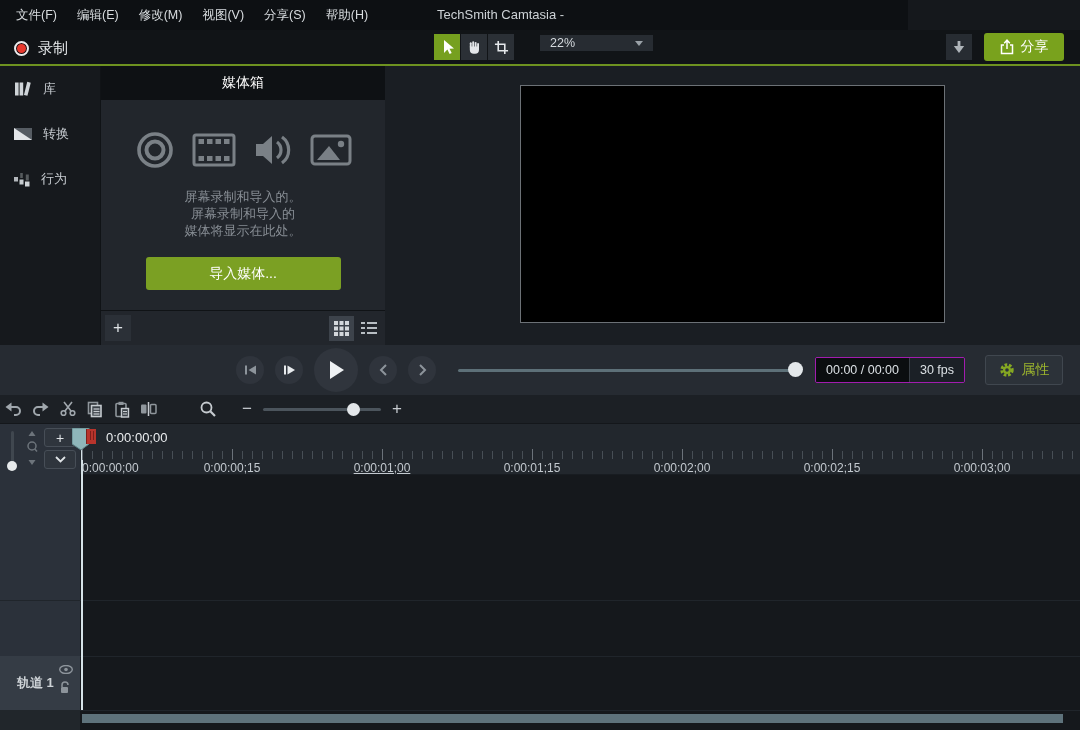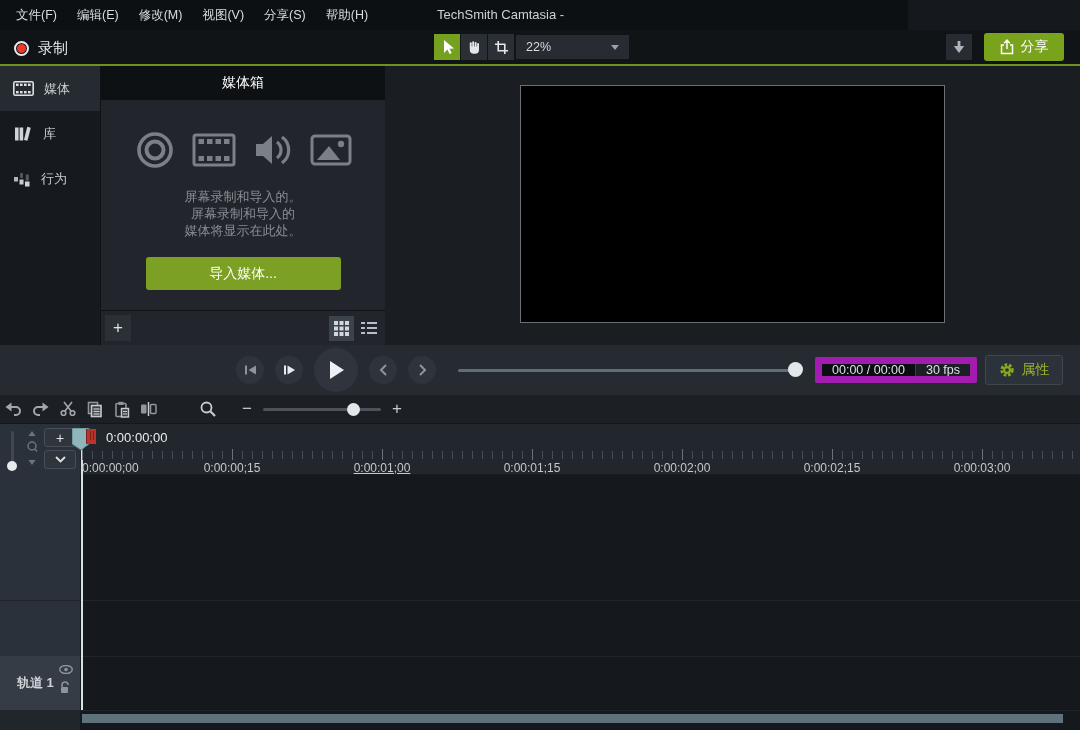--- a/index.html
+++ b/index.html
@@ -20,21 +20,21 @@
 
   
   #toolbar { position:absolute; left:0; top:30px; width:1080px; height:36px; background:#111417;
     border-bottom:2px solid #6e9220; }
   .record-btn { position:absolute; left:8px; top:5px; height:26px; display:flex; align-items:center; gap:9px; padding:0 6px; }
   .record-dot { width:15px; height:15px; border-radius:50%; background:#e8392e; border:2px solid #e9ecee; box-shadow:0 0 0 1px #111417 inset; }
   .record-label { font-size:15px; color:#e6e9eb; }
   .tool-group { position:absolute; left:434px; top:4px; display:flex; gap:1px; }
   .tool-btn { width:26px; height:26px; display:flex; align-items:center; justify-content:center; background:#2b3036; }
   .tool-btn.selected { background:#76a01f; }
-  .zoom-select { position:absolute; left:516px; top:5px; width:113px; height:24px; background:#272c32;
+  .zoom-select { position:absolute; left:540px; top:5px; width:113px; height:16px; background:#272c32;
     display:flex; align-items:center; font-size:12.5px; color:#d5dade; padding:0 10px; }
   .zoom-select .caret-down { margin-left:auto; }
   .dl-btn { position:absolute; left:946px; top:4px; width:26px; height:26px; background:#272c32;
     display:flex; align-items:center; justify-content:center; }
   .share-btn { position:absolute; left:984px; top:3px; width:80px; height:28px; background:#79a21d; border-radius:3px;
     display:flex; align-items:center; justify-content:center; gap:7px; color:#fff; font-size:14px; }
 
   
   #main { position:absolute; left:0; top:66px; width:1080px; height:279px; display:flex; }
   #sidebar { width:100px; background:#16191d; display:flex; flex-direction:column; }
@@ -62,21 +62,21 @@
   #stage { margin-top:19px; width:425px; height:238px; background:#000; border:1px solid #6c7176; }
 
   
   #playbar { position:absolute; left:0; top:345px; width:1080px; height:50px; background:#262b32; }
   .transport { position:absolute; left:236px; top:3px; height:44px; display:flex; align-items:center; gap:11px; }
   .t-btn { width:28px; height:28px; border-radius:50%; background:#2f343c; display:flex; align-items:center; justify-content:center; }
   .t-btn.play { width:44px; height:44px; background:#30353d; }
   .pb-slider-track { position:absolute; left:458px; top:369px; width:344px; height:3px; background:#5d7078; border-radius:2px; }
   .pb-slider-track { top:24px; }
   .pb-knob { position:absolute; left:788px; top:17px; width:15px; height:15px; border-radius:50%; background:#e3e7ea; }
-  .time-box { position:absolute; left:815px; top:12px; height:26px; display:flex; border:7px solid #a21caf; border-radius:2px; overflow:hidden; }
+  .time-box { position:absolute; left:815px; top:12px; height:26px; display:flex; border:1px solid #a21caf; border-radius:2px; overflow:hidden; }
   .time-cell { display:flex; align-items:center; padding:0 10px; font-size:12.5px; color:#dbe0e4; background:#0b0e10; }
   .fps-cell { background:#1b2026; border-left:1px solid #3a4047; }
   .props-btn { position:absolute; right:17px; top:10px; width:78px; height:30px; background:#2c3239; border:1px solid #40474f;
     border-radius:3px; display:flex; align-items:center; justify-content:center; gap:7px; font-size:14px; color:#9cb42e; }
 
   
   #tl-toolbar { position:absolute; left:0; top:395px; width:1080px; height:29px; background:#1c2025;
     border-bottom:1px solid #14171b; display:flex; align-items:center; }
   .tlt-btn { width:27px; height:28px; display:flex; align-items:center; justify-content:center; color:#a0a7ad; font-size:16px; }
   .tlt-gap { width:32px; }
@@ -193,45 +193,36 @@
       <svg width="14" height="16" viewBox="0 0 14 16">
         <path d="M4,6 H1.5 V14.5 H12.5 V6 H10" fill="none" stroke="#fff" stroke-width="1.5"></path>
         <path d="M7,10 V1.8 M4.2,4.2 L7,1.2 L9.8,4.2" fill="none" stroke="#fff" stroke-width="1.5"></path>
       </svg>
       <span>分享</span>
     </div>
   </div>
 
   <div id="main">
     <div id="sidebar">
-      <div class="side-item selected">
-        <svg width="21" height="15" viewBox="0 0 21 15">
-          <rect x="0.8" y="0.8" width="19.4" height="13.4" rx="1.5" fill="none" stroke="#dde1e4" stroke-width="1.6"></rect>
-          <g fill="#dde1e4">
-              <rect x="3" y="2.6" width="2.6" height="2.4"></rect>
-              <rect x="7" y="2.6" width="2.6" height="2.4"></rect>
-              <rect x="11" y="2.6" width="2.6" height="2.4"></rect>
-              <rect x="15" y="2.6" width="2.6" height="2.4"></rect>
-              <rect x="3" y="10" width="2.6" height="2.4"></rect>
-              <rect x="7" y="10" width="2.6" height="2.4"></rect>
-              <rect x="11" y="10" width="2.6" height="2.4"></rect>
-              <rect x="15" y="10" width="2.6" height="2.4"></rect>
-            </g>
-        </svg>
-        <span>媒体</span>
-      </div>
       <div class="side-item">
         <svg width="20" height="16" viewBox="0 0 20 16">
           <g fill="#cfd4d8">
               <rect x="2" y="1.5" width="3.6" height="13"></rect>
               <rect x="6.6" y="1.5" width="3.6" height="13"></rect>
               <rect x="12.5" y="1" width="3.6" height="13.5" transform="rotate(14 14 8)"></rect>
             </g>
         </svg>
         <span>库</span>
+      </div>
+      <div class="side-item">
+        <svg width="20" height="14" viewBox="0 0 20 14">
+          <rect x="1" y="1" width="18" height="12" fill="#565c63"></rect>
+          <polygon points="1,13 19,13 1,1" fill="#e3e6e9"></polygon>
+        </svg>
+        <span>转换</span>
       </div>
       <div class="side-item">
         <svg width="18" height="16" viewBox="0 0 18 16">
           <g fill="#cfd4d8">
               <rect x="1" y="6" width="4" height="4.5" opacity="0.85"></rect>
               <rect x="6.5" y="8.5" width="4" height="5" opacity="0.95"></rect>
               <rect x="12" y="10.5" width="4.5" height="5"></rect>
               <rect x="7.2" y="2" width="2.6" height="5" opacity="0.35"></rect>
               <rect x="12.8" y="3.5" width="3" height="6" opacity="0.35"></rect>
             </g>

